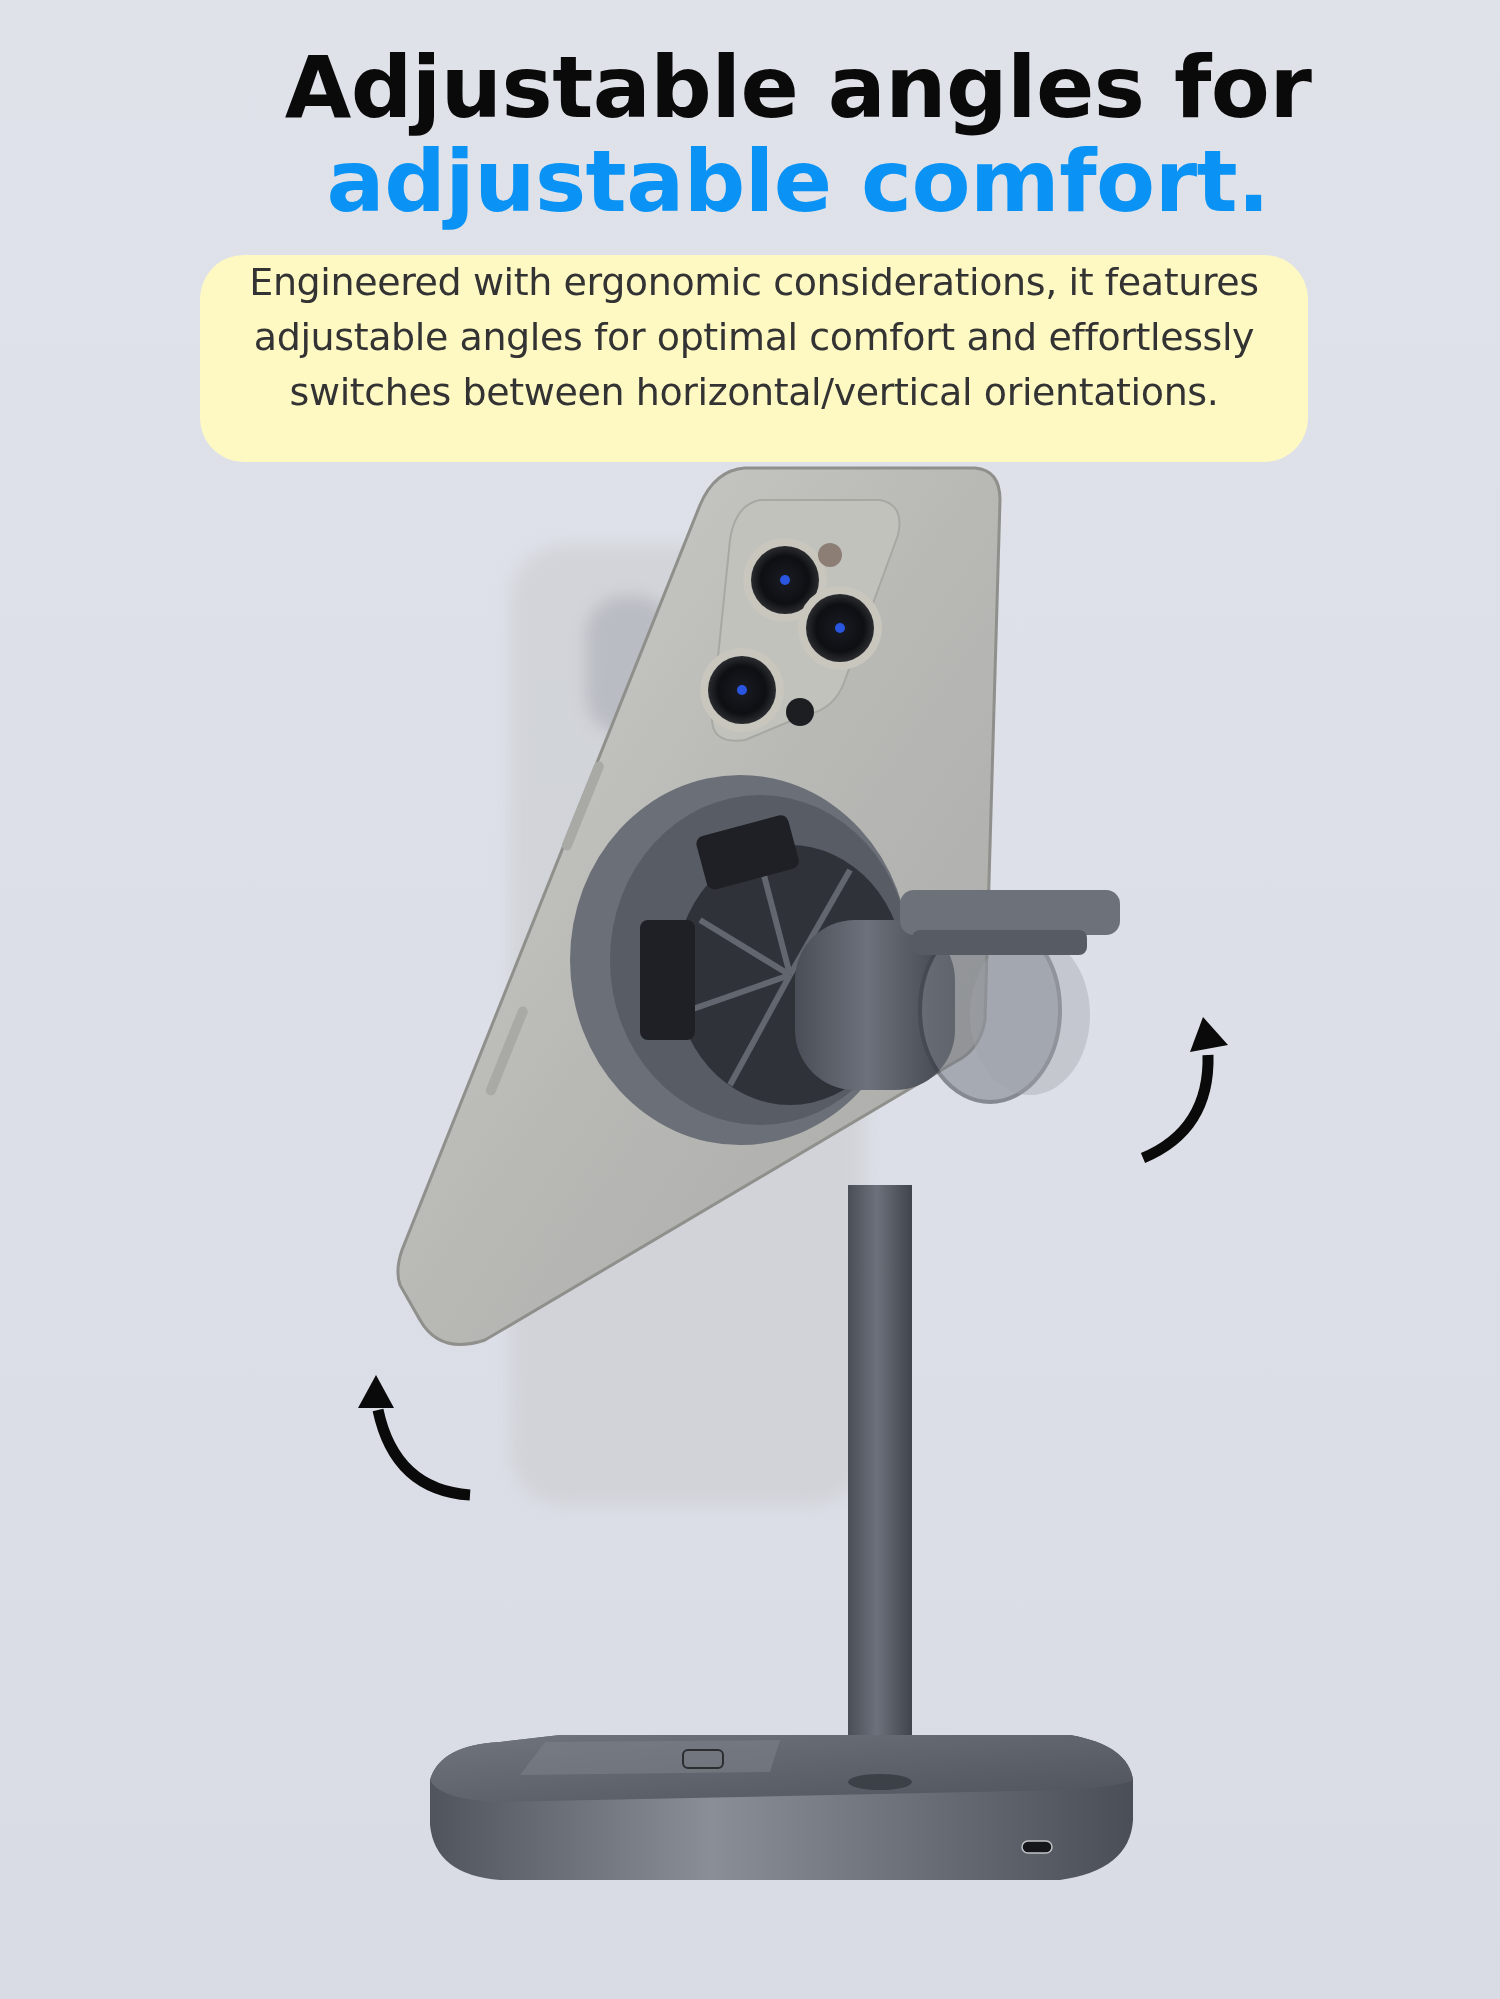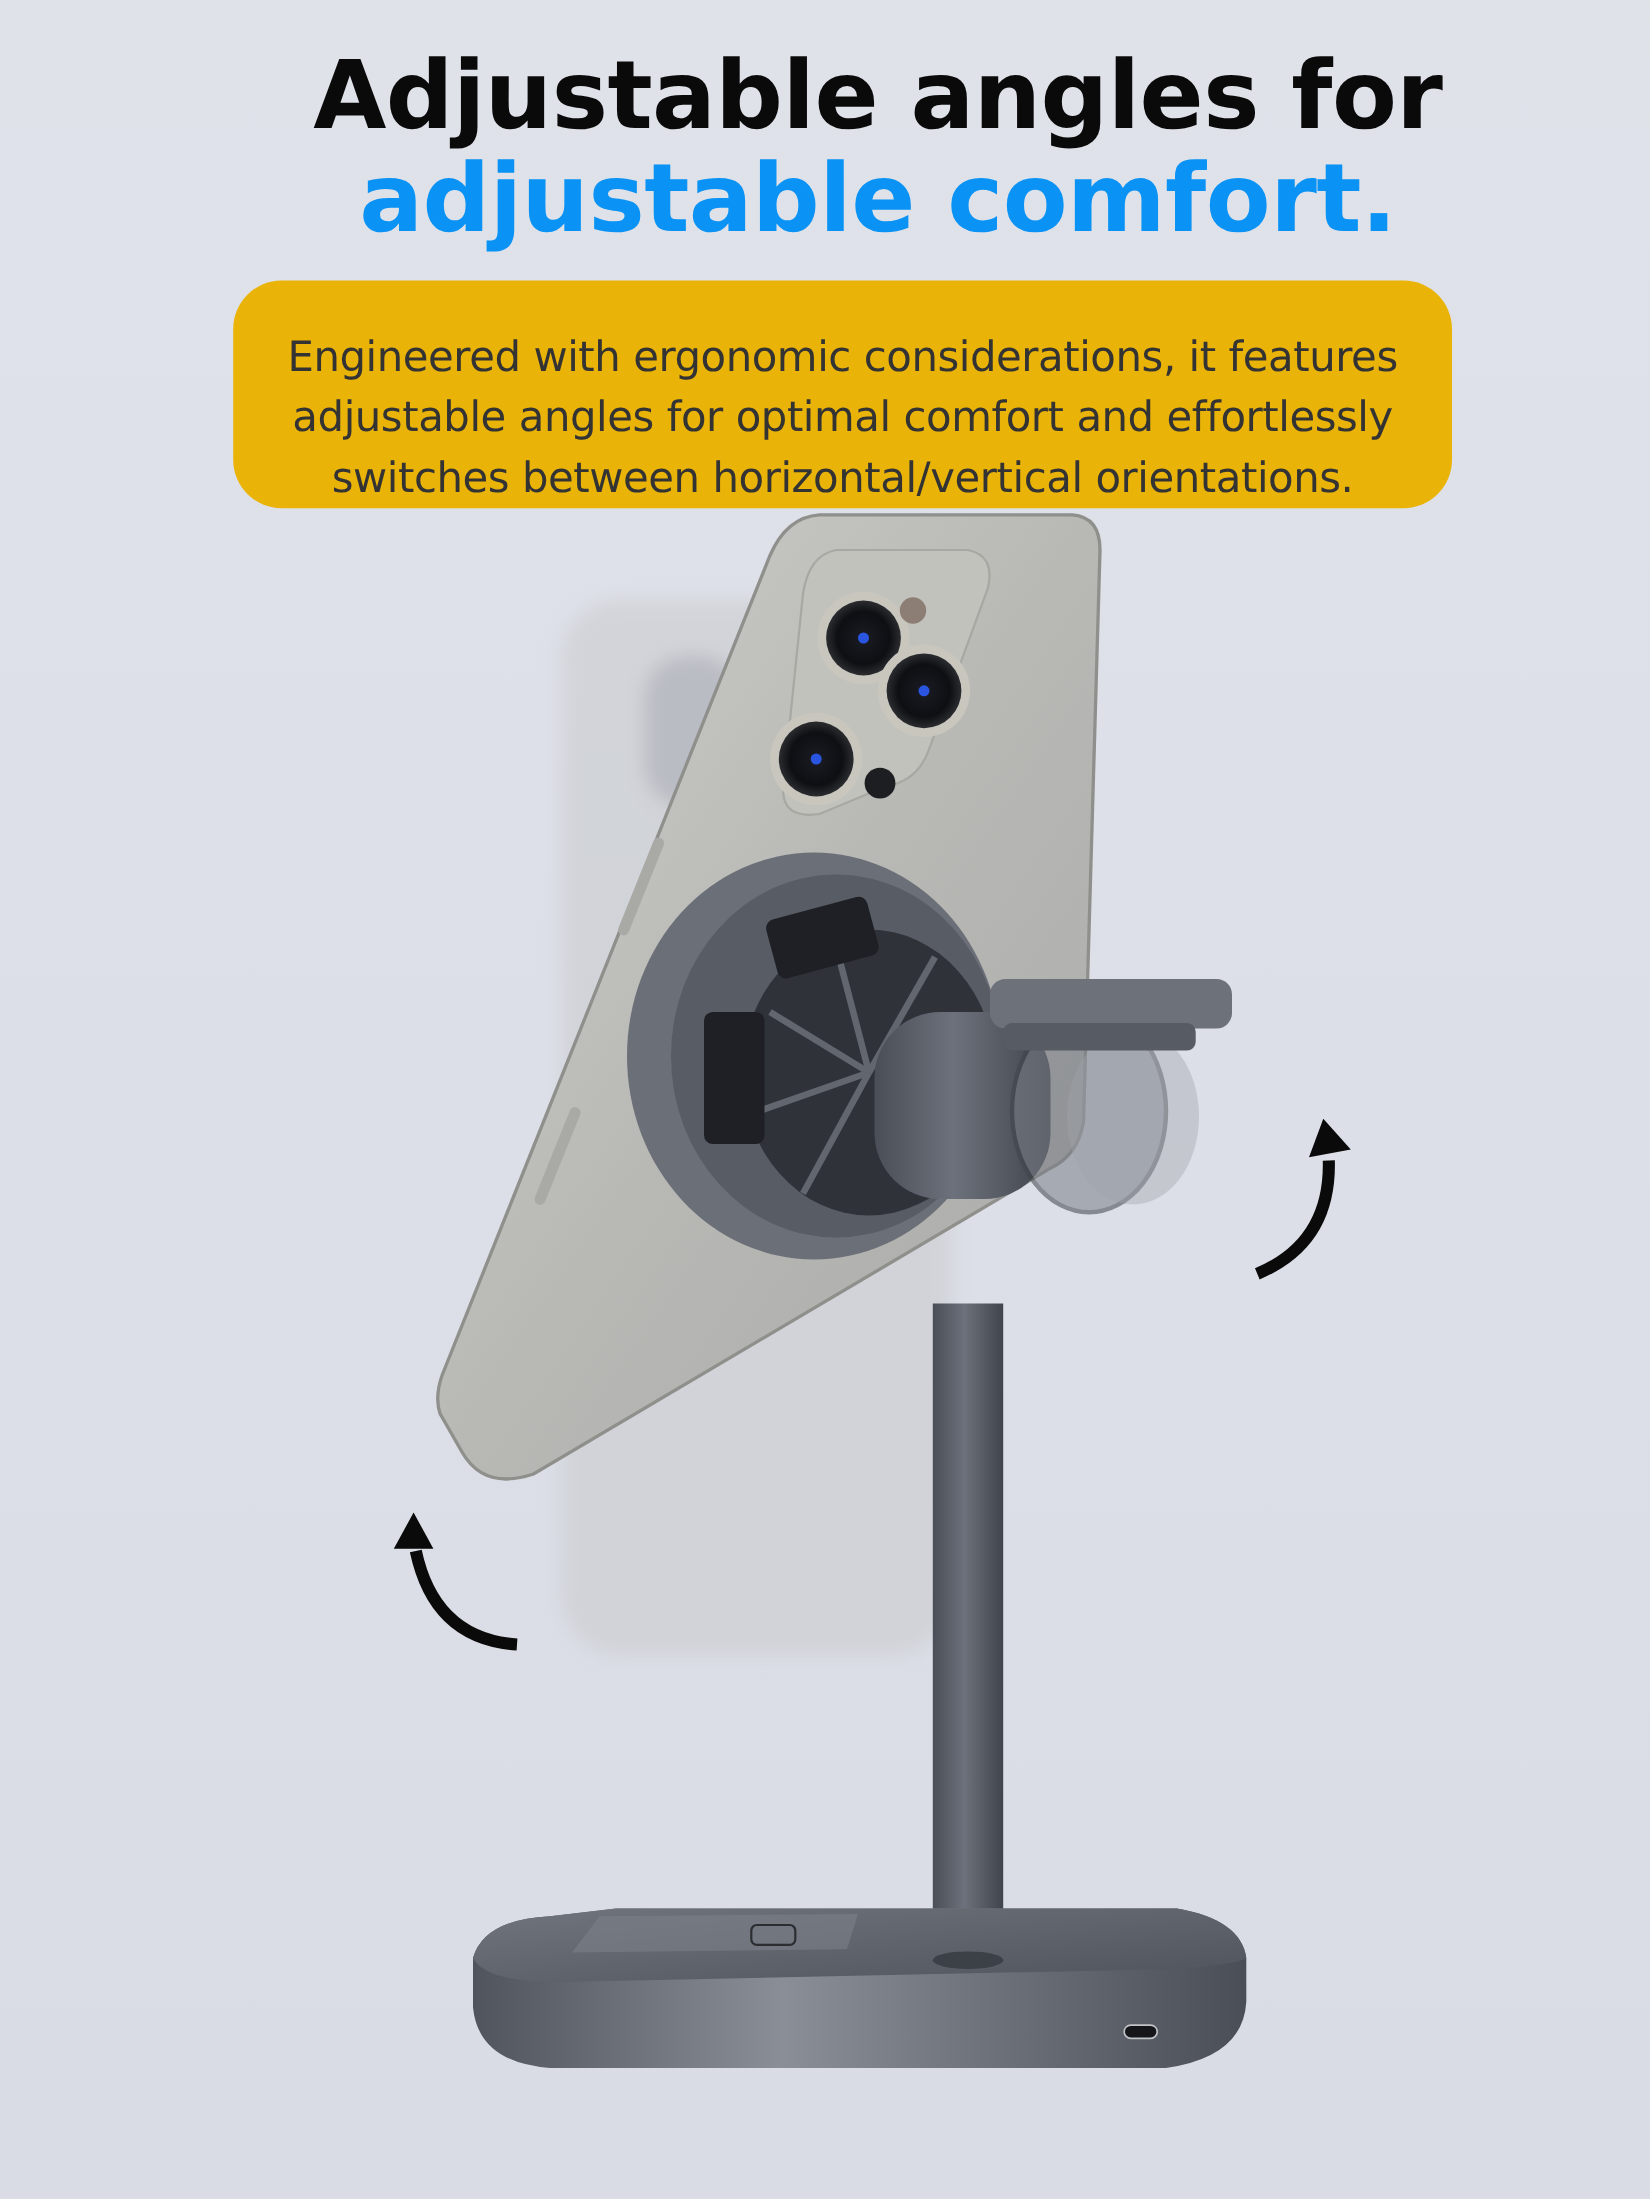--- a/index.html
+++ b/index.html
@@ -10,23 +10,23 @@
     position:relative;
   }
   .title {
     position:absolute; left:0; width:1500px; top:40px;
     text-align:center; font-weight:700; font-size:86px; line-height:94px;
     letter-spacing:-0.5px; font-family:"DejaVu Sans", sans-serif;padding-left:48px;
   }
   .title .l1 { color:#0a0a0a; display:block; }
   .title .l2 { color:#0a93f5; display:block; }
   .desc-box {
-    position:absolute; left:212px; top:255px; width:1108px; height:207px;
-    background:#eab308; border-radius:44px;
-    display:flex; align-items:flex-end; justify-content:center;
+    position:absolute; left:200px; top:255px; width:1108px; height:207px;
+    background:#fef9c3; border-radius:44px;
+    display:flex; align-items:flex-start; justify-content:center;
   }
   .desc {
     text-align:center; color:#333; font-size:38px; line-height:55px;
     font-family:"DejaVu Sans", sans-serif; font-weight:400; letter-spacing:-0.4px;
     width:1060px;
   }
   .scene { position:absolute; left:0; top:0; width:1500px; height:1999px; }
 </style>
 </head>
 <body>

